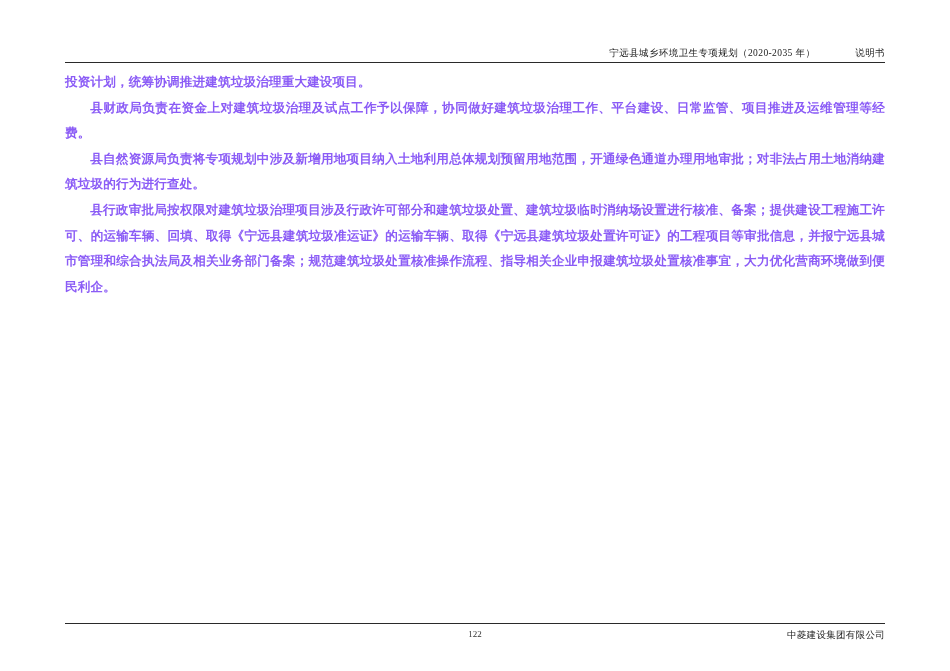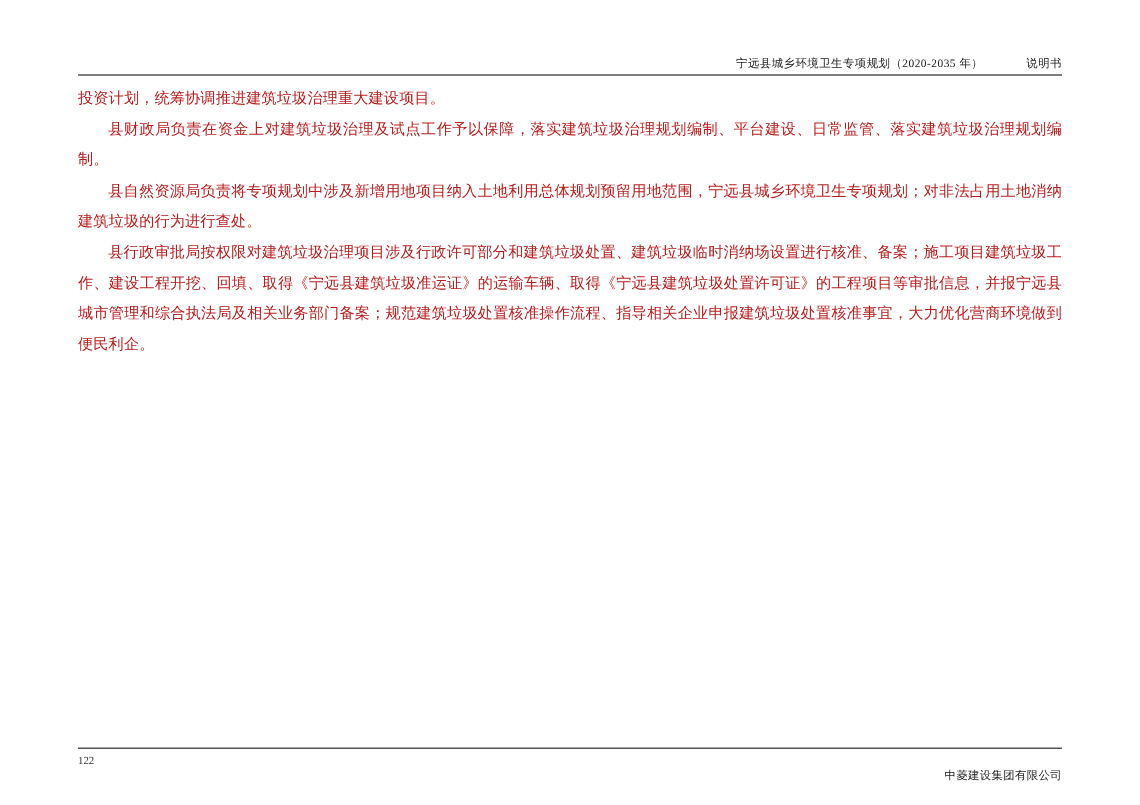--- a/index.html
+++ b/index.html
@@ -23,51 +23,53 @@
     top: 38px;
     left: 65px;
     right: 65px;
     height: 22px;
     display: flex;
     justify-content: flex-end;
     align-items: flex-end;
     font-size: 9.5px;
     color: #1a1a1a;
     letter-spacing: 0.4px;
+    gap: 16px;
   }
   .header-title {
     white-space: nowrap;
   }
   .header-doc {
     white-space: nowrap;
-    margin-left: 36px;
+    margin-left: 24px;
   }
   .header-rule {
     position: absolute;
     top: 62px;
     left: 65px;
     right: 65px;
     height: 1px;
     background: #2a2a2a;
   }
   .body-area {
     position: absolute;
     top: 70px;
     left: 65px;
     right: 65px;
     bottom: 80px;
   }
   p.para {
     margin: 0;
     font-size: 12.6px;
     line-height: 25.6px;
-    color: #b91c1c;
+    color: #8b5cf6;
     text-align: justify;
     text-justify: inter-ideograph;
     letter-spacing: 0.15px;
+    font-weight: bold;
   }
   p.indent {
     text-indent: 2em;
   }
   .footer-rule {
     position: absolute;
     bottom: 47px;
     left: 65px;
     right: 65px;
     height: 1px;
@@ -79,47 +81,47 @@
     left: 65px;
     right: 65px;
     height: 18px;
     font-size: 9.5px;
     color: #1a1a1a;
   }
   .footer-page {
     position: absolute;
     left: 0;
     right: 0;
-    text-align: left;
+    text-align: center;
     font-size: 9px;
     color: #333;
   }
   .footer-company {
     position: absolute;
     right: 0;
-    top: 11px;
+    top: 0;
     letter-spacing: 0.3px;
   }
 </style>
 </head>
 <body>
 
 <div class="page">
 
   <div class="header">
     <span class="header-title">宁远县城乡环境卫生专项规划（2020-2035 年）</span>
     <span class="header-doc">说明书</span>
   </div>
   <div class="header-rule"></div>
 
   <div class="body-area">
     <p class="para">投资计划，统筹协调推进建筑垃圾治理重大建设项目。</p>
-    <p class="para indent">县财政局负责在资金上对建筑垃圾治理及试点工作予以保障，落实建筑垃圾治理规划编制、平台建设、日常监管、落实建筑垃圾治理规划编制。</p>
-    <p class="para indent">县自然资源局负责将专项规划中涉及新增用地项目纳入土地利用总体规划预留用地范围，宁远县城乡环境卫生专项规划；对非法占用土地消纳建筑垃圾的行为进行查处。</p>
-    <p class="para indent">县行政审批局按权限对建筑垃圾治理项目涉及行政许可部分和建筑垃圾处置、建筑垃圾临时消纳场设置进行核准、备案；施工项目建筑垃圾工作、建设工程开挖、回填、取得《宁远县建筑垃圾准运证》的运输车辆、取得《宁远县建筑垃圾处置许可证》的工程项目等审批信息，并报宁远县城市管理和综合执法局及相关业务部门备案；规范建筑垃圾处置核准操作流程、指导相关企业申报建筑垃圾处置核准事宜，大力优化营商环境做到便民利企。</p>
+    <p class="para indent">县财政局负责在资金上对建筑垃圾治理及试点工作予以保障，协同做好建筑垃圾治理工作、平台建设、日常监管、项目推进及运维管理等经费。</p>
+    <p class="para indent">县自然资源局负责将专项规划中涉及新增用地项目纳入土地利用总体规划预留用地范围，开通绿色通道办理用地审批；对非法占用土地消纳建筑垃圾的行为进行查处。</p>
+    <p class="para indent">县行政审批局按权限对建筑垃圾治理项目涉及行政许可部分和建筑垃圾处置、建筑垃圾临时消纳场设置进行核准、备案；提供建设工程施工许可、的运输车辆、回填、取得《宁远县建筑垃圾准运证》的运输车辆、取得《宁远县建筑垃圾处置许可证》的工程项目等审批信息，并报宁远县城市管理和综合执法局及相关业务部门备案；规范建筑垃圾处置核准操作流程、指导相关企业申报建筑垃圾处置核准事宜，大力优化营商环境做到便民利企。</p>
   </div>
 
   <div class="footer-rule"></div>
   <div class="footer">
     <span class="footer-page">122</span>
     <span class="footer-company">中菱建设集团有限公司</span>
   </div>
 
 </div>
 

